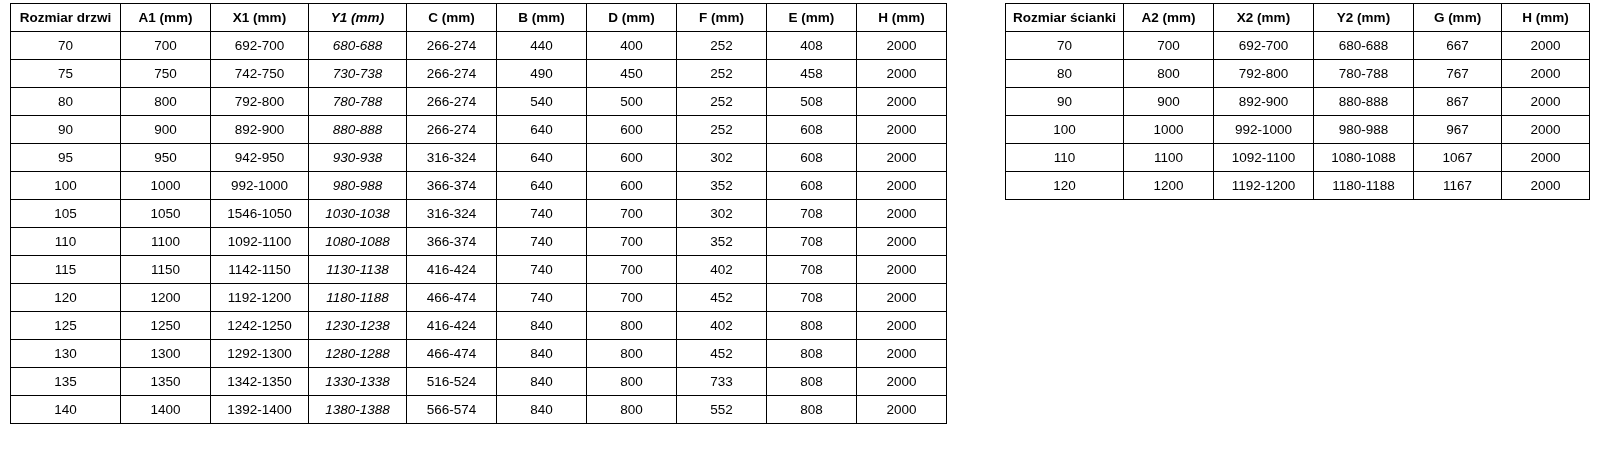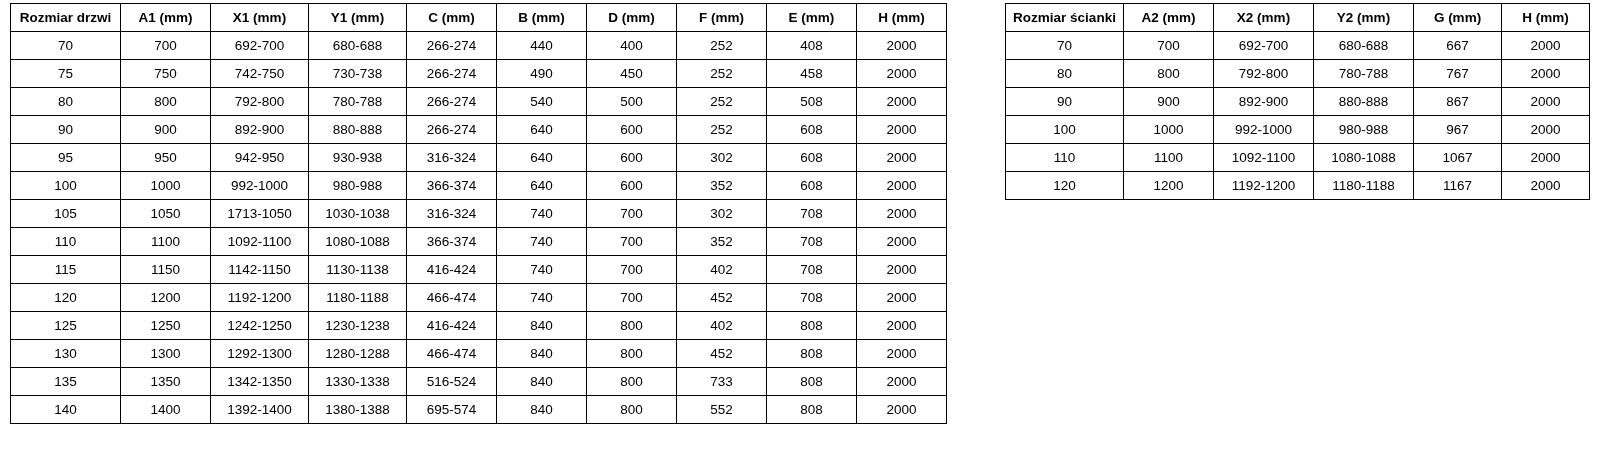--- a/index.html
+++ b/index.html
@@ -42,21 +42,21 @@
   }
   table th {
     font-weight: bold;
     font-size: 13.5px;
   }
 
   
   #doors-table th:nth-child(1), #doors-table td:nth-child(1) { width: 110px; }
   #doors-table th:nth-child(2), #doors-table td:nth-child(2) { width: 90px; }
   #doors-table th:nth-child(3), #doors-table td:nth-child(3) { width: 98px; }
-  #doors-table th:nth-child(4), #doors-table td:nth-child(4) { width: 98px; }
+  #doors-table th:nth-child(4), #doors-table td:nth-child(4) { width: 98px; font-style: italic; }
   #doors-table th:nth-child(5), #doors-table td:nth-child(5) { width: 90px; }
   #doors-table th:nth-child(6), #doors-table td:nth-child(6) { width: 90px; }
   #doors-table th:nth-child(7), #doors-table td:nth-child(7) { width: 90px; }
   #doors-table th:nth-child(8), #doors-table td:nth-child(8) { width: 90px; }
   #doors-table th:nth-child(9), #doors-table td:nth-child(9) { width: 90px; }
   #doors-table th:nth-child(10), #doors-table td:nth-child(10) { width: 90px; }
 
   
   #walls-table th:nth-child(1), #walls-table td:nth-child(1) { width: 118px; }
   #walls-table th:nth-child(2), #walls-table td:nth-child(2) { width: 90px; }
@@ -155,21 +155,21 @@
             <td>366-374</td>
             <td>640</td>
             <td>600</td>
             <td>352</td>
             <td>608</td>
             <td>2000</td>
           </tr>
           <tr>
             <td>105</td>
             <td>1050</td>
-            <td>1713-1050</td>
+            <td>1546-1050</td>
             <td>1030-1038</td>
             <td>316-324</td>
             <td>740</td>
             <td>700</td>
             <td>302</td>
             <td>708</td>
             <td>2000</td>
           </tr>
           <tr>
             <td>110</td>
@@ -241,21 +241,21 @@
             <td>800</td>
             <td>733</td>
             <td>808</td>
             <td>2000</td>
           </tr>
           <tr>
             <td>140</td>
             <td>1400</td>
             <td>1392-1400</td>
             <td>1380-1388</td>
-            <td>695-574</td>
+            <td>566-574</td>
             <td>840</td>
             <td>800</td>
             <td>552</td>
             <td>808</td>
             <td>2000</td>
           </tr>
         </tbody>
     </table>
   </div>
 

